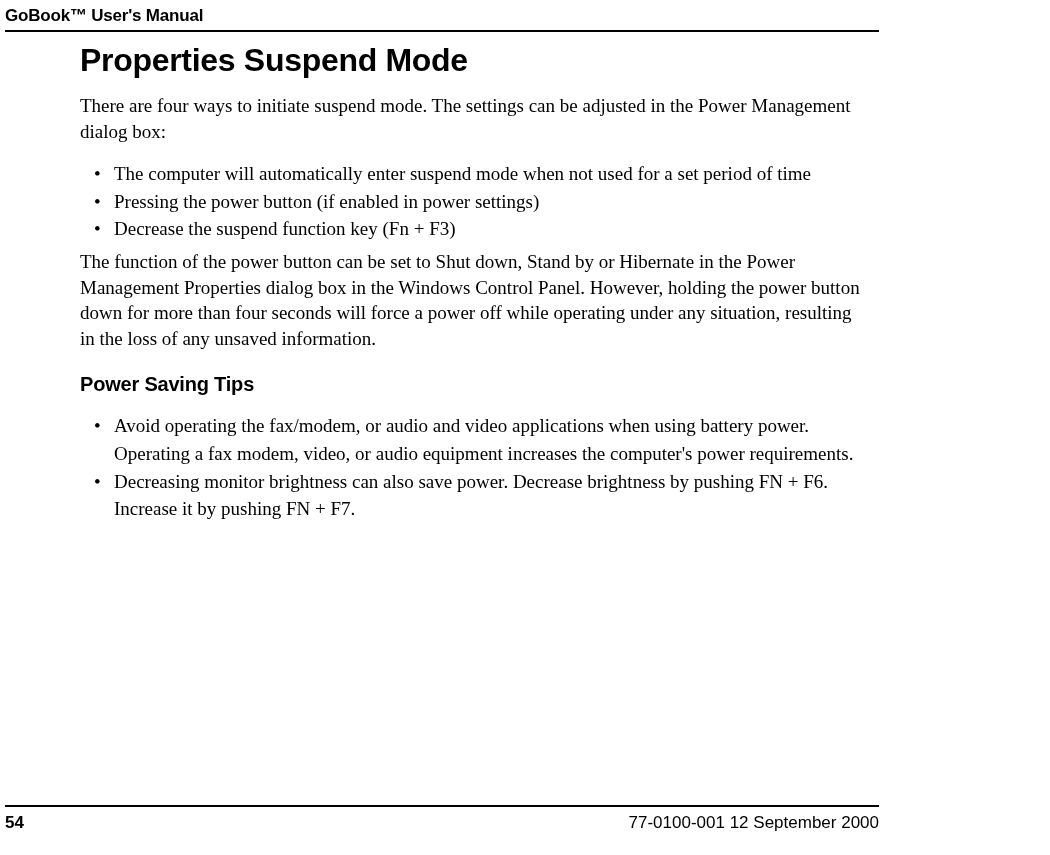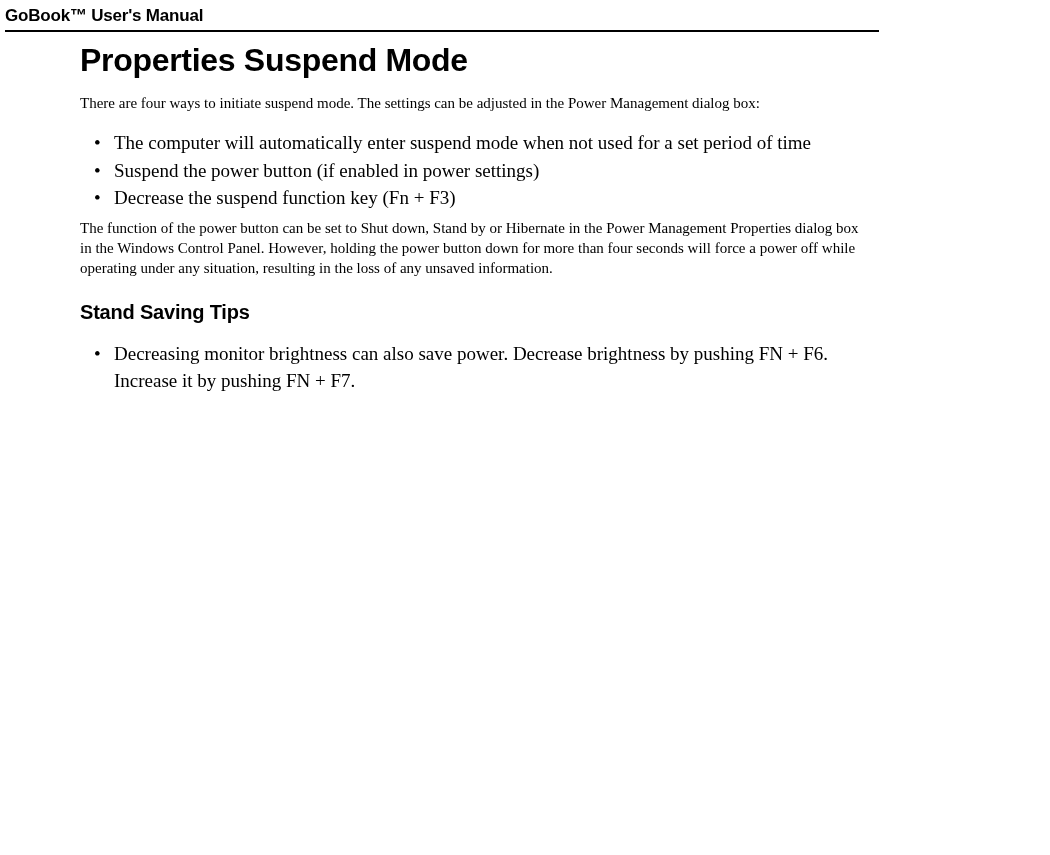--- a/index.html
+++ b/index.html
@@ -44,21 +44,21 @@
   h2.sub {
     font-family: "Helvetica Neue", Helvetica, Arial, sans-serif;
     font-weight: 700;
     font-size: 20px;
     letter-spacing: -0.2px;
     margin-top: 22px;
     margin-bottom: 10px;
     font-stretch: condensed;
   }
   p.body {
-    font-size: 15px;
+    font-size: 19px;
     line-height: 1.35;
     margin-bottom: 10px;
   }
   ul.bullets {
     list-style: none;
     padding-left: 34px;
     margin-top: 16px;
     margin-bottom: 6px;
   }
   ul.bullets li {
@@ -97,27 +97,32 @@
   <div class="header">
     <span>GoBook™ User's Manual</span>
   </div>
 
   <div class="content">
 
     <h1 class="section">Properties Suspend Mode</h1>
     <p class="body">There are four ways to initiate suspend mode. The settings can be adjusted in the Power Management dialog box:</p>
     <ul class="bullets">
       <li>The computer will automatically enter suspend mode when not used for a set period of time</li>
-      <li>Suspend the power button (if enabled in power settings)</li>
+      <li>Pressing the power button (if enabled in power settings)</li>
       <li>Decrease the suspend function key (Fn + F3)</li>
     </ul>
 
     <p class="body">The function of the power button can be set to Shut down, Stand by or Hibernate in the Power Management Properties dialog box in the Windows Control Panel. However, holding the power button down for more than four seconds will force a power off while operating under any situation, resulting in the loss of any unsaved information.</p>
 
-    <h2 class="sub">Stand Saving Tips</h2>
+    <h2 class="sub">Power Saving Tips</h2>
     <ul class="bullets">
+      <li>Avoid operating the fax/modem, or audio and video applications when using battery power. Operating a fax modem, video, or audio equipment increases the computer's power requirements.</li>
       <li>Decreasing monitor brightness can also save power. Decrease brightness by pushing FN + F6. Increase it by pushing FN + F7.</li>
     </ul>
 
   </div>
 
+  <div class="footer">
+    <span class="page-no">54</span>
+    <span class="doc-date">77-0100-001   12 September 2000</span>
+  </div>
 
 </div>
 
 </body></html>

